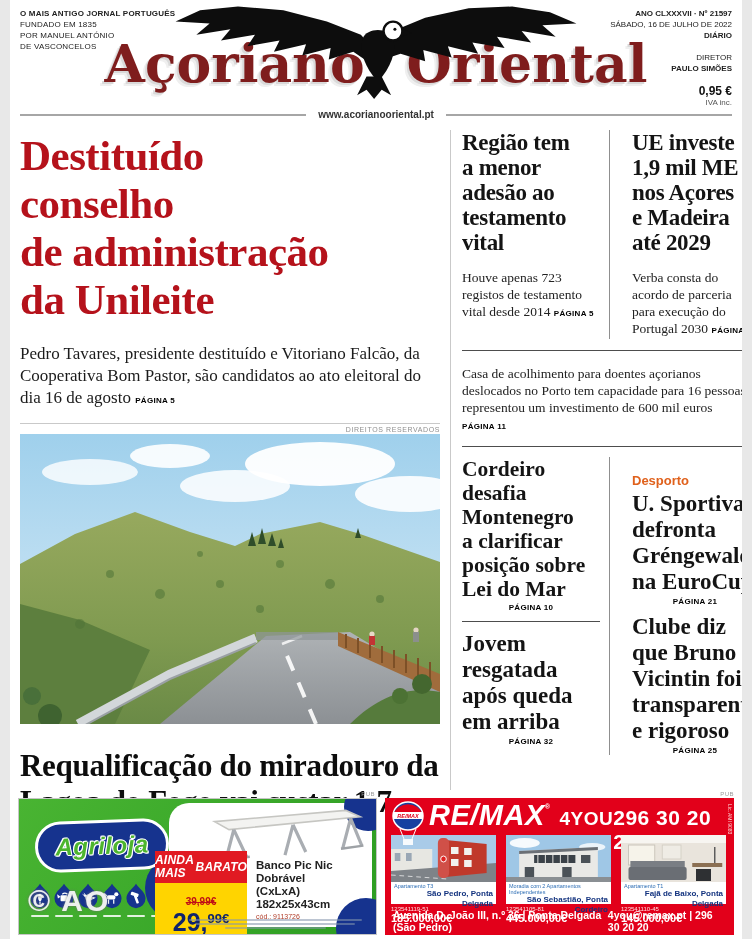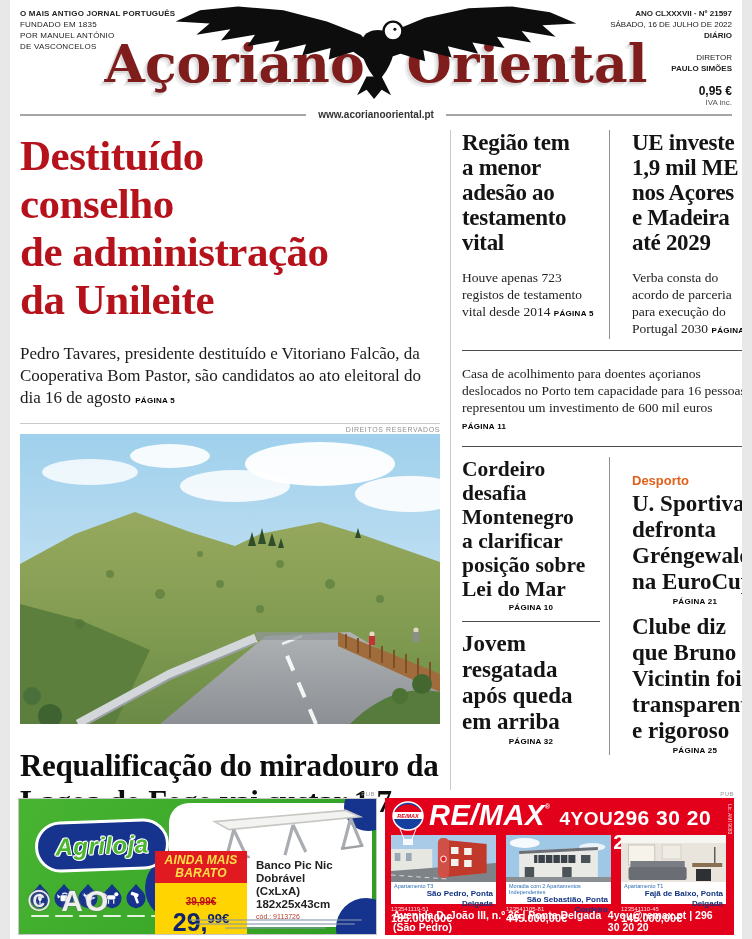--- a/index.html
+++ b/index.html
@@ -68,22 +68,22 @@
   .ag-tr{position:absolute;right:-16px;top:-16px;width:48px;height:48px;border-radius:50%;background:#16338e}
   .ag-br{position:absolute;right:-20px;bottom:-24px;width:60px;height:60px;border-radius:50%;background:#16338e}
   .ag-logo{position:absolute;left:16px;top:21px;width:128px;height:45px;background:#16338e;border:3px solid #fff;
            border-radius:26px;transform:rotate(-2deg);display:flex;align-items:center;justify-content:center}
   .ag-logo span{font-size:24px;font-weight:bold;font-style:italic;color:#4db52e;letter-spacing:.5px;
            text-shadow:1px 0 #fff,-1px 0 #fff,0 1px #fff,0 -1px #fff,1px 1px #fff,-1px -1px #fff}
   .ag-icons{position:absolute;left:10px;top:84px;display:flex;gap:2px}
   .ag-pin{width:22px;text-align:center}
   .ag-pin .bar{width:18px;height:2px;background:rgba(255,255,255,.85);border-radius:1px;margin:2px auto 0 auto}
   .ag-badge-r{position:absolute;left:136px;top:52px;width:92px;height:32px;background:#e11a22;z-index:6;
-              display:flex;flex-direction:column;align-items:center;justify-content:center;
-              color:#fde047;font-weight:bold;font-style:italic;font-size:12px;line-height:13px;letter-spacing:.2px}
+              display:flex;align-items:center;justify-content:center;
+              color:#ffffff;font-weight:bold;font-style:italic;font-size:12px;line-height:13px;letter-spacing:.2px}
   .ag-badge-y{position:absolute;left:136px;top:84px;width:92px;height:42px;background:#ffd400;z-index:6;
               text-align:center;padding-top:13px}
   .ag-old{font-size:10px;font-weight:bold;color:#c01016;text-decoration:line-through}
   .ag-new{font-size:25px;font-weight:bold;color:#10246b;line-height:24px}
   .ag-new .c{font-size:13px;vertical-align:8px}
   .ag-prod{position:absolute;left:237px;top:60px;z-index:6;color:#222}
   .ag-prod .l{font-size:11.5px;font-weight:bold;line-height:13px}
   .ag-prod .code{font-size:7px;color:#b03c28;margin-top:2px}
   .ag-fine{position:absolute;left:170px;right:14px;bottom:3px;z-index:6}
   .ag-fine div{height:2px;background:#8595ad;opacity:.55;border-radius:1px;margin:2px auto}

